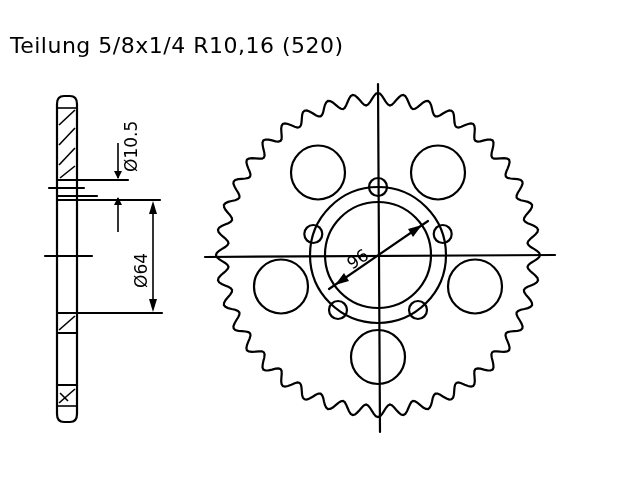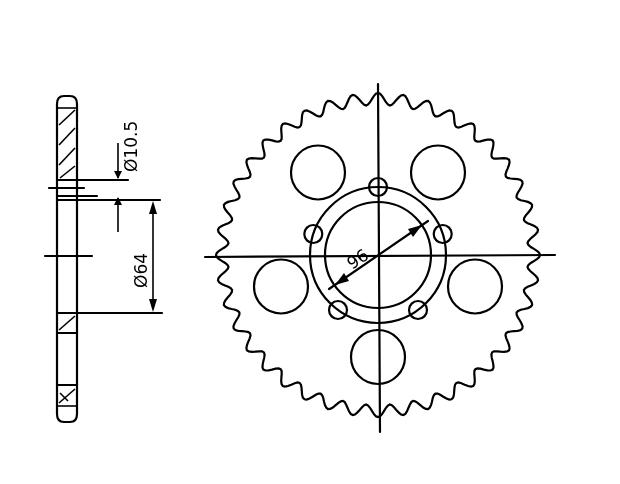--- a/index.html
+++ b/index.html
@@ -11,20 +11,21 @@
   }
   svg { position: absolute; left: 0; top: 0; }
   .ln { stroke: #000; stroke-width: 2.2; fill: none; stroke-linecap: round; }
   .thin { stroke: #000; stroke-width: 1.6; fill: none; }
   .lbl { font-family: "DejaVu Sans", sans-serif; font-size: 17px; fill: #000; }
 </style>
 </head>
 <body>
 
 <div id="canvas">
+  <div id="title">Teilung 5/8x1/4 R10,16 (520)</div>
 
   <svg width="620" height="484" viewBox="0 0 620 484">
     <defs>
       <marker id="arr" markerWidth="8" markerHeight="10" refX="7" refY="5" orient="auto" markerUnits="userSpaceOnUse">
         <path d="M0,1 L8,5 L0,9 Z" fill="#000"></path>
       </marker>
     </defs>
 
     <g>
 

